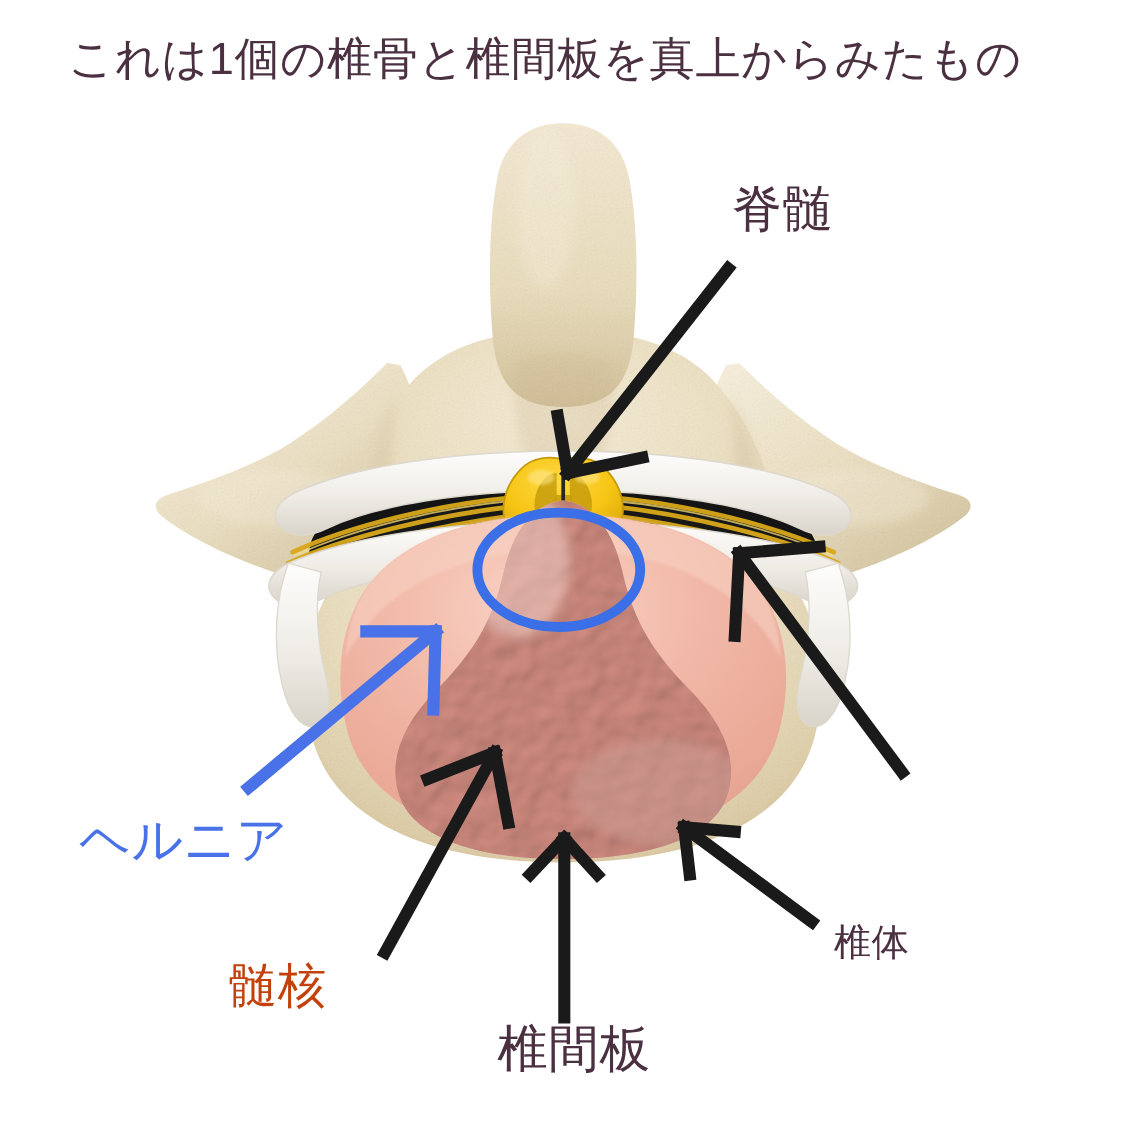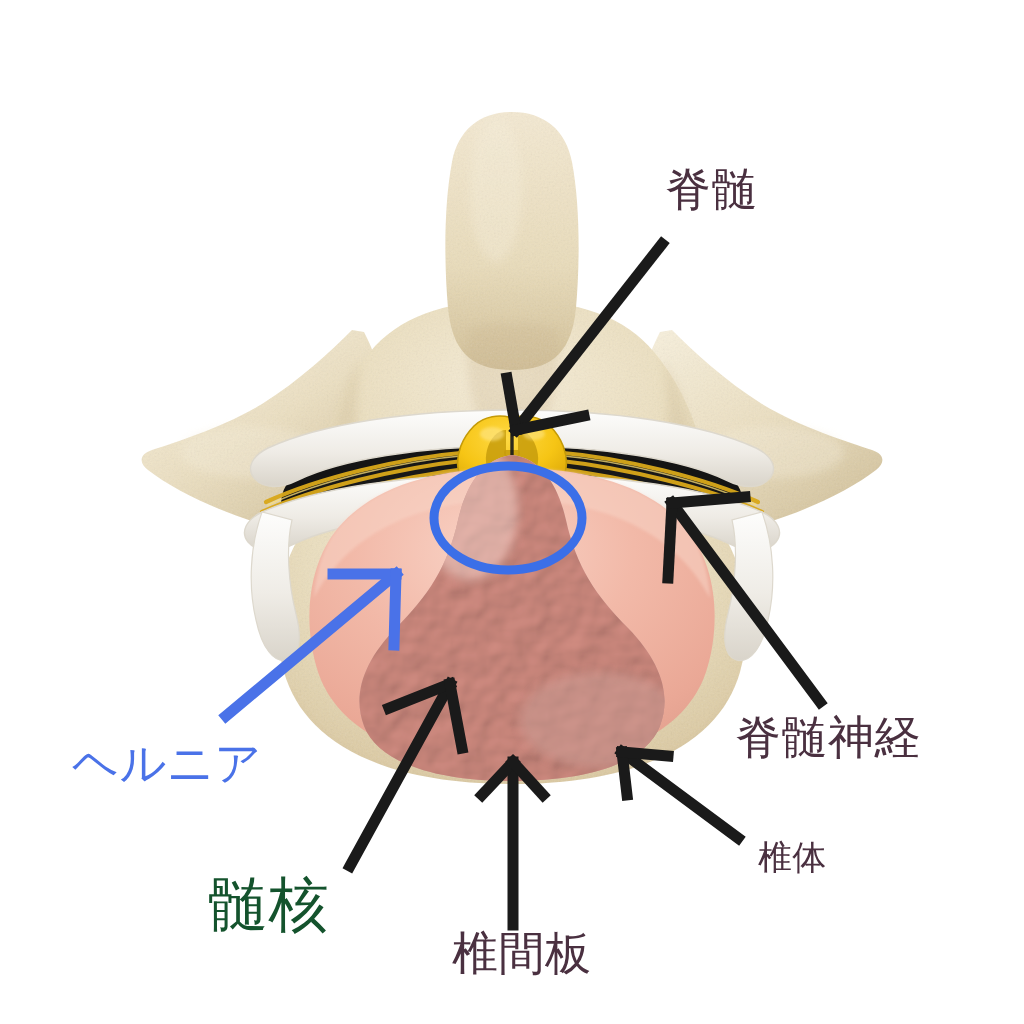--- a/index.html
+++ b/index.html
@@ -54,22 +54,22 @@
     left: 735px;
     top: 714px;
   }
   .lbl-body {
     font-size: 34px;
     color: #4a3040;
     left: 758px;
     top: 840px;
   }
   .lbl-nucleus {
-    font-size: 60px;
-    color: #14532d;
+    font-size: 44px;
+    color: #c2410c;
     left: 208px;
     top: 875px;
   }
   .lbl-disc {
     font-size: 46px;
     color: #4a3040;
     left: 452px;
     top: 930px;
   }
   .lbl-hernia {
@@ -393,24 +393,24 @@
       </g>
     </g>
 
     <g stroke="#4a72e8" fill="none" stroke-width="11" stroke-linecap="square">
       <path d="M226,716 L396,574"></path>
       <path d="M396,574 L333,574"></path>
       <path d="M396,574 L394,645"></path>
     </g>
   </svg>
 
+  <div class="label lbl-title">これは1個の椎骨と椎間板を真上からみたもの</div>
 
   <div class="label lbl-cord">脊髄</div>
 
-  <div class="label lbl-nerve">脊髄神経</div>
 
   <div class="label lbl-body">椎体</div>
 
   <div class="label lbl-nucleus">髄核</div>
 
   <div class="label lbl-hernia">ヘルニア</div>
 
   <div class="label lbl-disc">椎間板</div>
 
 </div>

